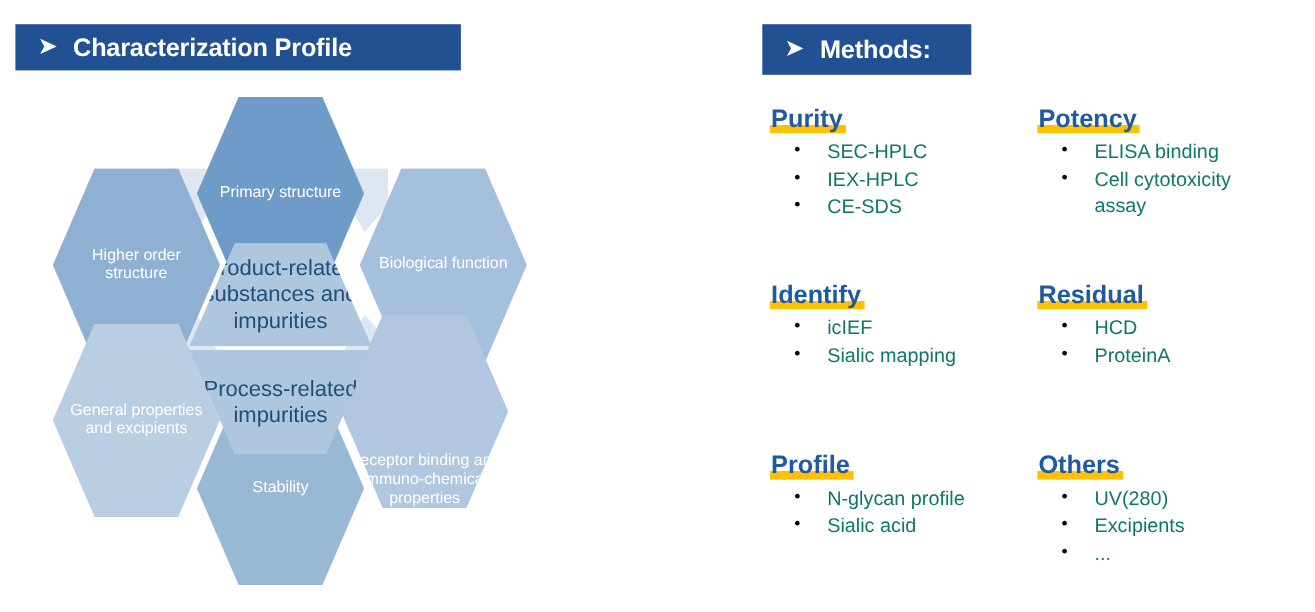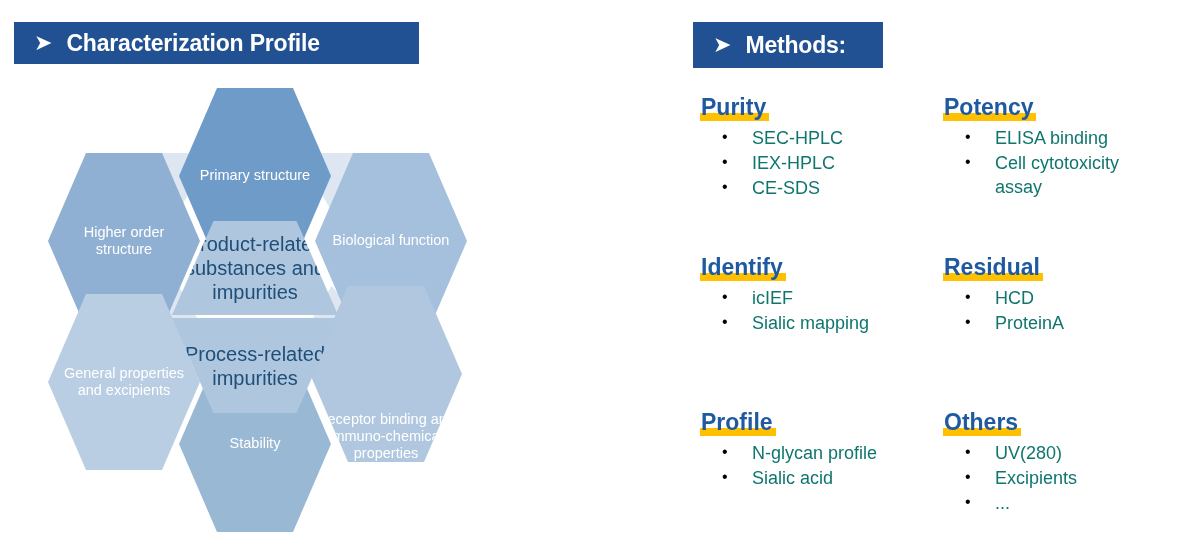--- a/index.html
+++ b/index.html
@@ -62,21 +62,21 @@
     color: #ffffff;
     font-size: 14.5px;
     line-height: 1.18;
     padding: 0 6px;
   }
   
   .hex-outer { width: 152px; height: 176px; }
 
   #hex-primary   { left: 149px; top: 0px;   background: #6f9bc8; text-align: right; }
   #hex-higher    { left: 18px;  top: 65px;  background: #8fb0d2; }
-  #hex-bio       { left: 285px; top: 65px;  background: #a4c0dc; text-align: right; }
+  #hex-bio       { left: 297px; top: 65px;  background: #a4c0dc; text-align: right; }
   #hex-general   { left: 18px;  top: 206px; background: #b9cee3; }
   #hex-receptor  { left: 280px; top: 198px; background: #b0c7df; align-items: flex-end; }
   #hex-stability { left: 149px; top: 268px; background: #99b8d4; }
 
   
   .wedge {
     position: absolute;
     background: #dde6f1;
   }
   #wedge-tl { left: 127px; top: 65px;  width: 45px; height: 58px;

